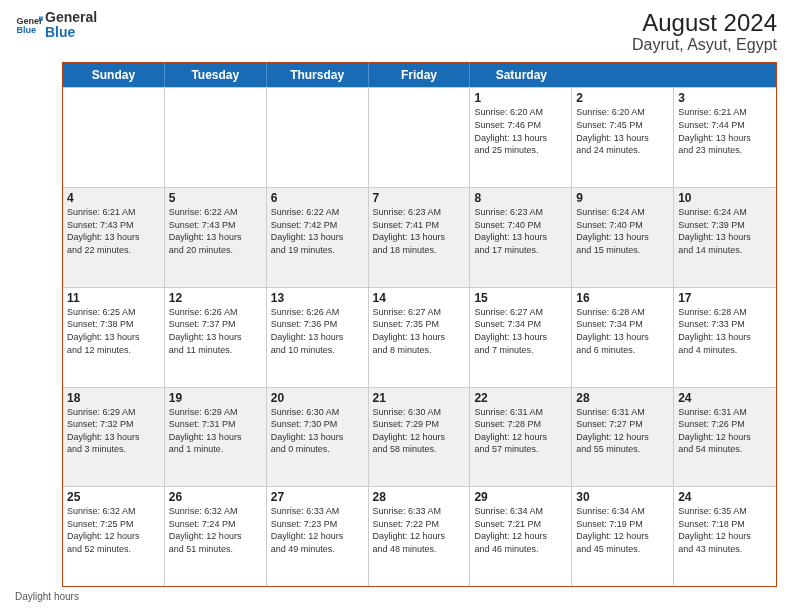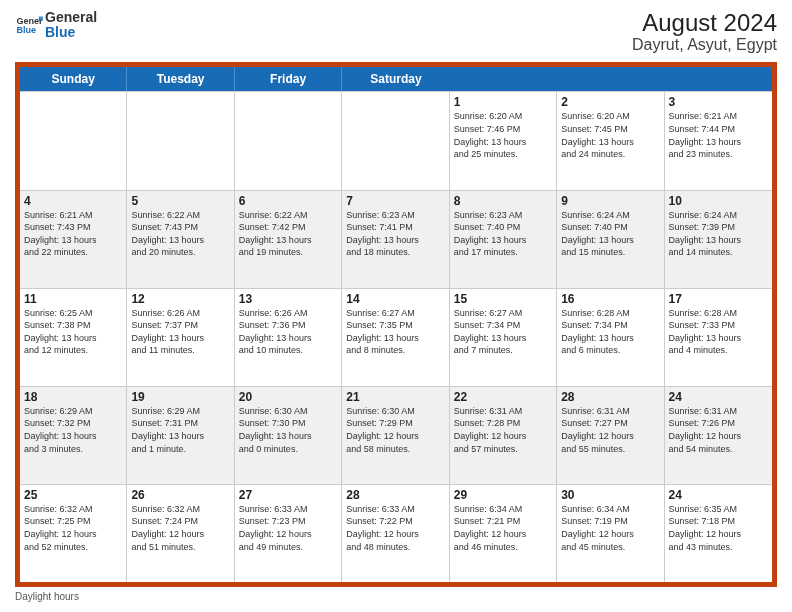--- a/index.html
+++ b/index.html
@@ -42,21 +42,22 @@
       line-height: 1.1;
     }
     .subtitle {
       font-size: 16px;
       color: #444;
     }
     .calendar {
       flex: 1;
       display: flex;
       flex-direction: column;
-      border: 5px solid #c2410c;
+      border: 1px solid #c2410c;
+      margin-left: 47px;
     }
     .cal-header {
       display: grid;
       grid-template-columns: repeat(7, 1fr);
       background: #1a6bb5;
     }
     .cal-header-cell {
       color: #fff;
       font-size: 12px;
       font-weight: bold;
@@ -134,20 +135,21 @@
     <div class="title-block">
       <div class="main-title">August 2024</div>
       <div class="subtitle">Dayrut, Asyut, Egypt</div>
     </div>
   </div>
 
   <div class="calendar">
     <div class="cal-header">
     <div class="cal-header-cell">Sunday</div>
         <div class="cal-header-cell">Tuesday</div>
+        <div class="cal-header-cell">Thursday</div>
         <div class="cal-header-cell">Friday</div>
         <div class="cal-header-cell">Saturday</div>
       </div>
     <div class="cal-body">
     <div class="cal-row">
           <div class="cal-cell empty"></div>
           <div class="cal-cell empty"></div>
           <div class="cal-cell empty"></div>
           <div class="cal-cell empty"></div>
           <div class="cal-cell">

